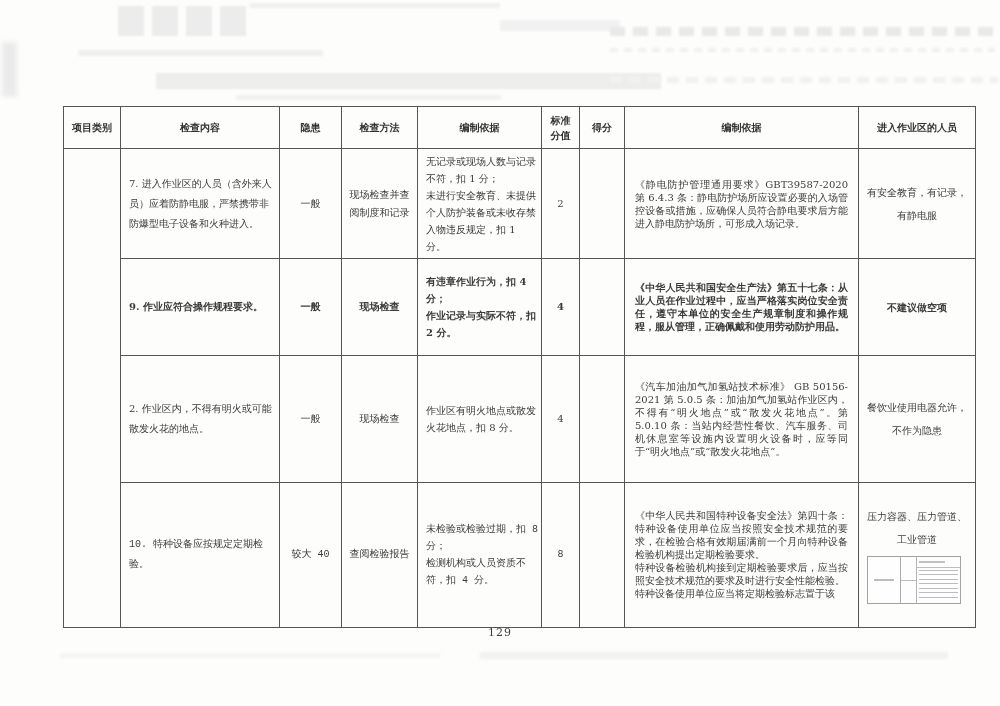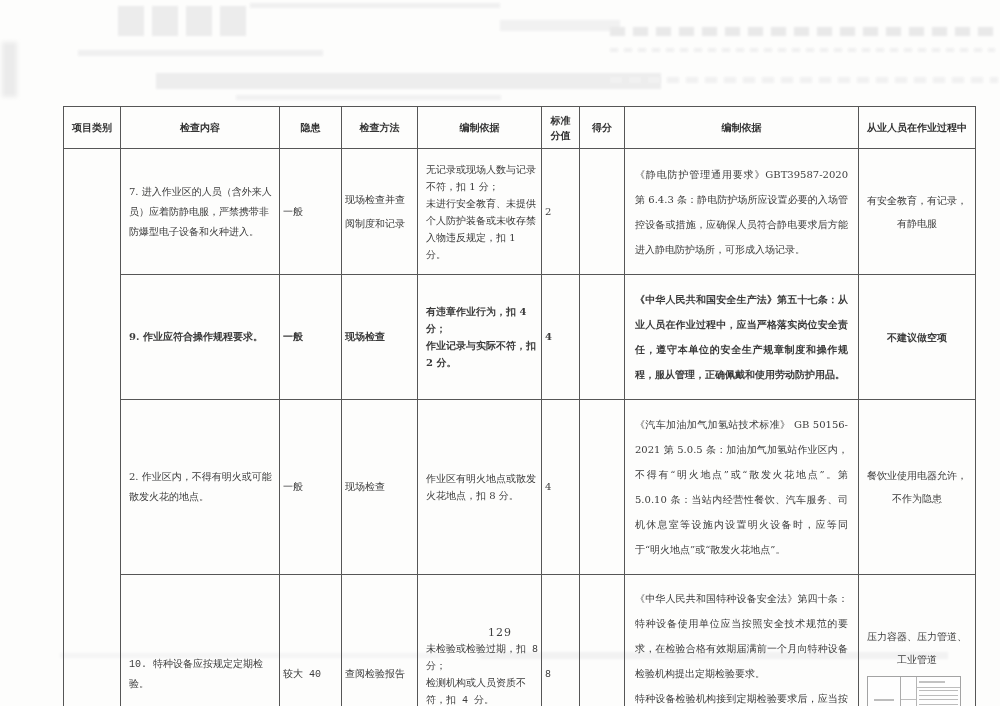--- a/index.html
+++ b/index.html
@@ -49,24 +49,24 @@
     text-align:center;
     padding:0 2px;
     line-height:15px;
     color:#333;
   }
   tr.r7  > td { height:101px; }
   tr.r8  > td { height:88px;font-weight:bold;  }
   tr.r9  > td { height:118px; }
   tr.r10 > td { height:136px;font-family:Liberation Mono, monospace; }
 
-  td.center   { line-height:24px; padding:0 3px; }
+  td.center   { text-align:center; line-height:18px; padding:0 3px; }
   td.content  { text-align:left; padding:4px 4px 4px 8px; line-height:20px; }
   td.scoring  { text-align:left; padding:2px 3px 2px 8px; line-height:17px; }
-  td.basis    { text-align:justify; padding:12px 10px; line-height:25px; }
+  td.basis    { text-align:justify; padding:4px 10px; line-height:13px; }
   td.judgment { text-align:center; padding:4px 8px; line-height:23px; vertical-align:middle; }
   .pre { white-space:pre-line; }
 
   
   .thumb {
     width:92px; height:46px;
     border:1px solid #a3a3a3;
     margin-top:4px;
     display:flex;
     background:#fefefe;
@@ -132,21 +132,21 @@
     <tr>
       <th>项目类别</th>
       <th>检查内容</th>
       <th>隐患</th>
       <th>检查方法</th>
       <th>编制依据</th>
       <th class="pre">标准
 分值</th>
       <th>得分</th>
       <th>编制依据</th>
-      <th>从业人员在作业过程中</th>
+      <th>进入作业区的人员</th>
     </tr>
   </thead>
   <tbody>
     <tr class="r7">
       <td rowspan="4"></td>
       <td class="content">7. 进入作业区的人员（含外来人员）应着防静电服，严禁携带非防爆型电子设备和火种进入。</td>
       <td class="center">一般</td>
       <td class="center">现场检查并查阅制度和记录</td>
       <td class="scoring pre">无记录或现场人数与记录不符，扣 1 分；
 未进行安全教育、未提供个人防护装备或未收存禁入物违反规定，扣 1 分。</td>

